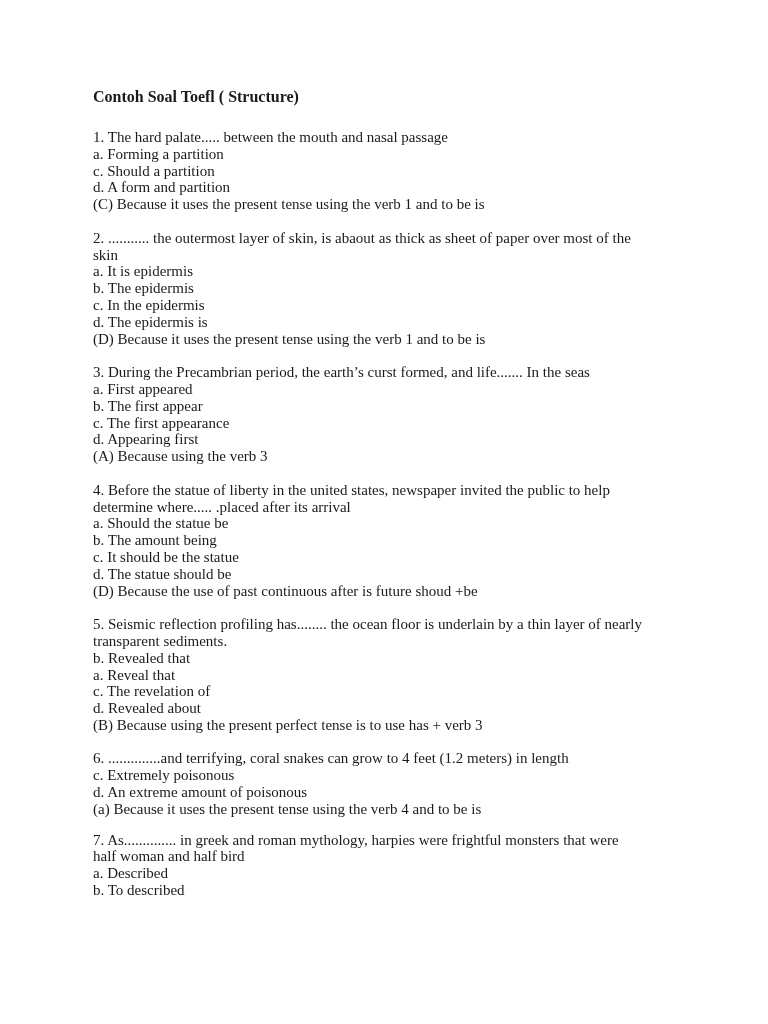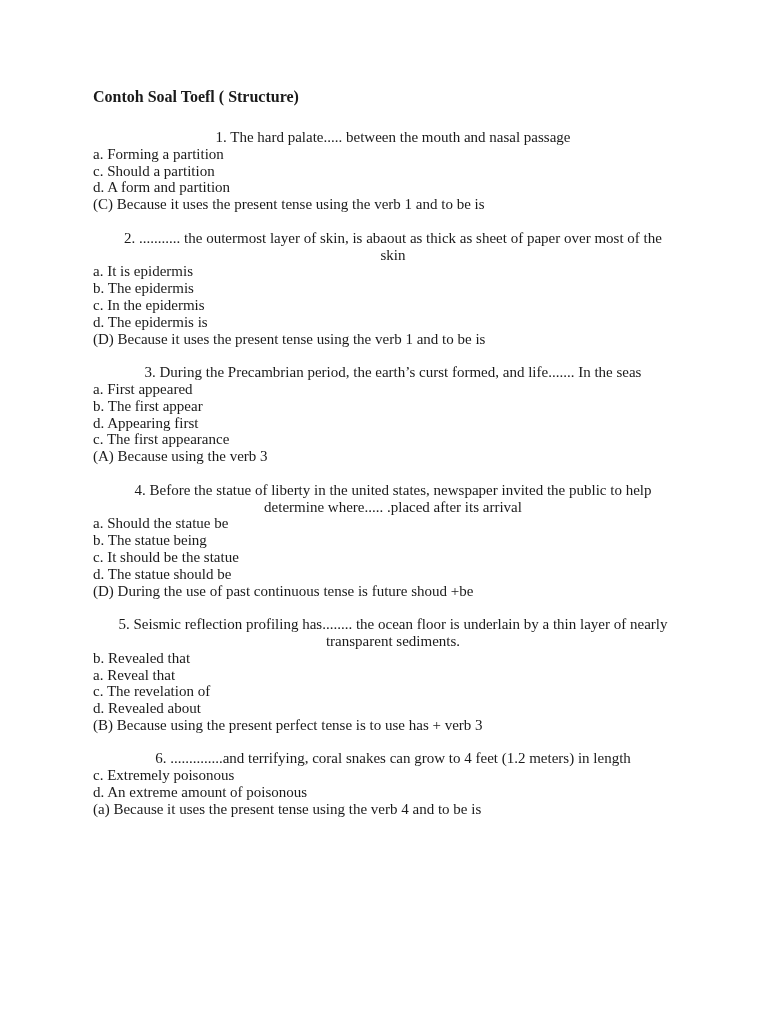--- a/index.html
+++ b/index.html
@@ -23,21 +23,21 @@
     line-height: 16.8px;
   }
   .title {
     font-size: 16px;
     line-height: 18px;
     font-weight: 700;
     margin: 0 0 23px 0;
   }
   .question { margin: 0 0 16.8px 0; }
   .question:nth-child(6) { margin-bottom: 14px; }
-  .prompt { white-space: pre-wrap; text-align: center; }
+  .prompt { white-space: pre-wrap; }
 </style>
 </head>
 <body>
 
 <div class="page">
   <div class="content">
     <h1 class="title">Contoh Soal Toefl ( Structure)</h1>
     <div id="questions">
   <div class="question">
     <div class="prompt">1. The hard palate..... between the mouth and nasal passage</div>
@@ -54,47 +54,54 @@
           <div class="option">b. The epidermis</div>
           <div class="option">c. In the epidermis</div>
           <div class="option">d. The epidermis is</div>
           <div class="explanation">(D) Because it uses the present tense using the verb 1 and to be is</div>
   </div>
 
   <div class="question">
     <div class="prompt">3. During the Precambrian period, the earth’s curst formed, and life....... In the seas</div>
     <div class="option">a. First appeared</div>
           <div class="option">b. The first appear</div>
+          <div class="option">c. The first appearance</div>
           <div class="option">d. Appearing first</div>
-          <div class="option">c. The first appearance</div>
           <div class="explanation">(A) Because using the verb 3</div>
   </div>
 
   <div class="question">
     <div class="prompt">4. Before the statue of liberty in the united states, newspaper invited the public to help
 determine where..... .placed after its arrival</div>
     <div class="option">a. Should the statue be</div>
-          <div class="option">b. The statue being</div>
+          <div class="option">b. The amount being</div>
           <div class="option">c. It should be the statue</div>
           <div class="option">d. The statue should be</div>
-          <div class="explanation">(D) During the use of past continuous tense is future shoud +be</div>
+          <div class="explanation">(D) Because the use of past continuous after is future shoud +be</div>
   </div>
 
   <div class="question">
     <div class="prompt">5. Seismic reflection profiling has........ the ocean floor is underlain by a thin layer of nearly
 transparent sediments.</div>
     <div class="option">b. Revealed that</div>
           <div class="option">a. Reveal that</div>
           <div class="option">c. The revelation of</div>
           <div class="option">d. Revealed about</div>
           <div class="explanation">(B) Because using the present perfect tense is to use has + verb 3</div>
   </div>
 
   <div class="question">
     <div class="prompt">6. ..............and terrifying, coral snakes can grow to 4 feet (1.2 meters) in length</div>
           <div class="option">c. Extremely poisonous</div>
           <div class="option">d. An extreme amount of poisonous</div>
           <div class="explanation">(a) Because it uses the present tense using the verb 4 and to be is</div>
   </div>
 
+  <div class="question">
+    <div class="prompt">7. As.............. in greek and roman mythology, harpies were frightful monsters that were
+half woman and half bird</div>
+
+  <div class="option">a. Described</div>
+          <div class="option">b. To described</div>
+        </div>
 </div>
   </div>
 </div>
 
 </body></html>

